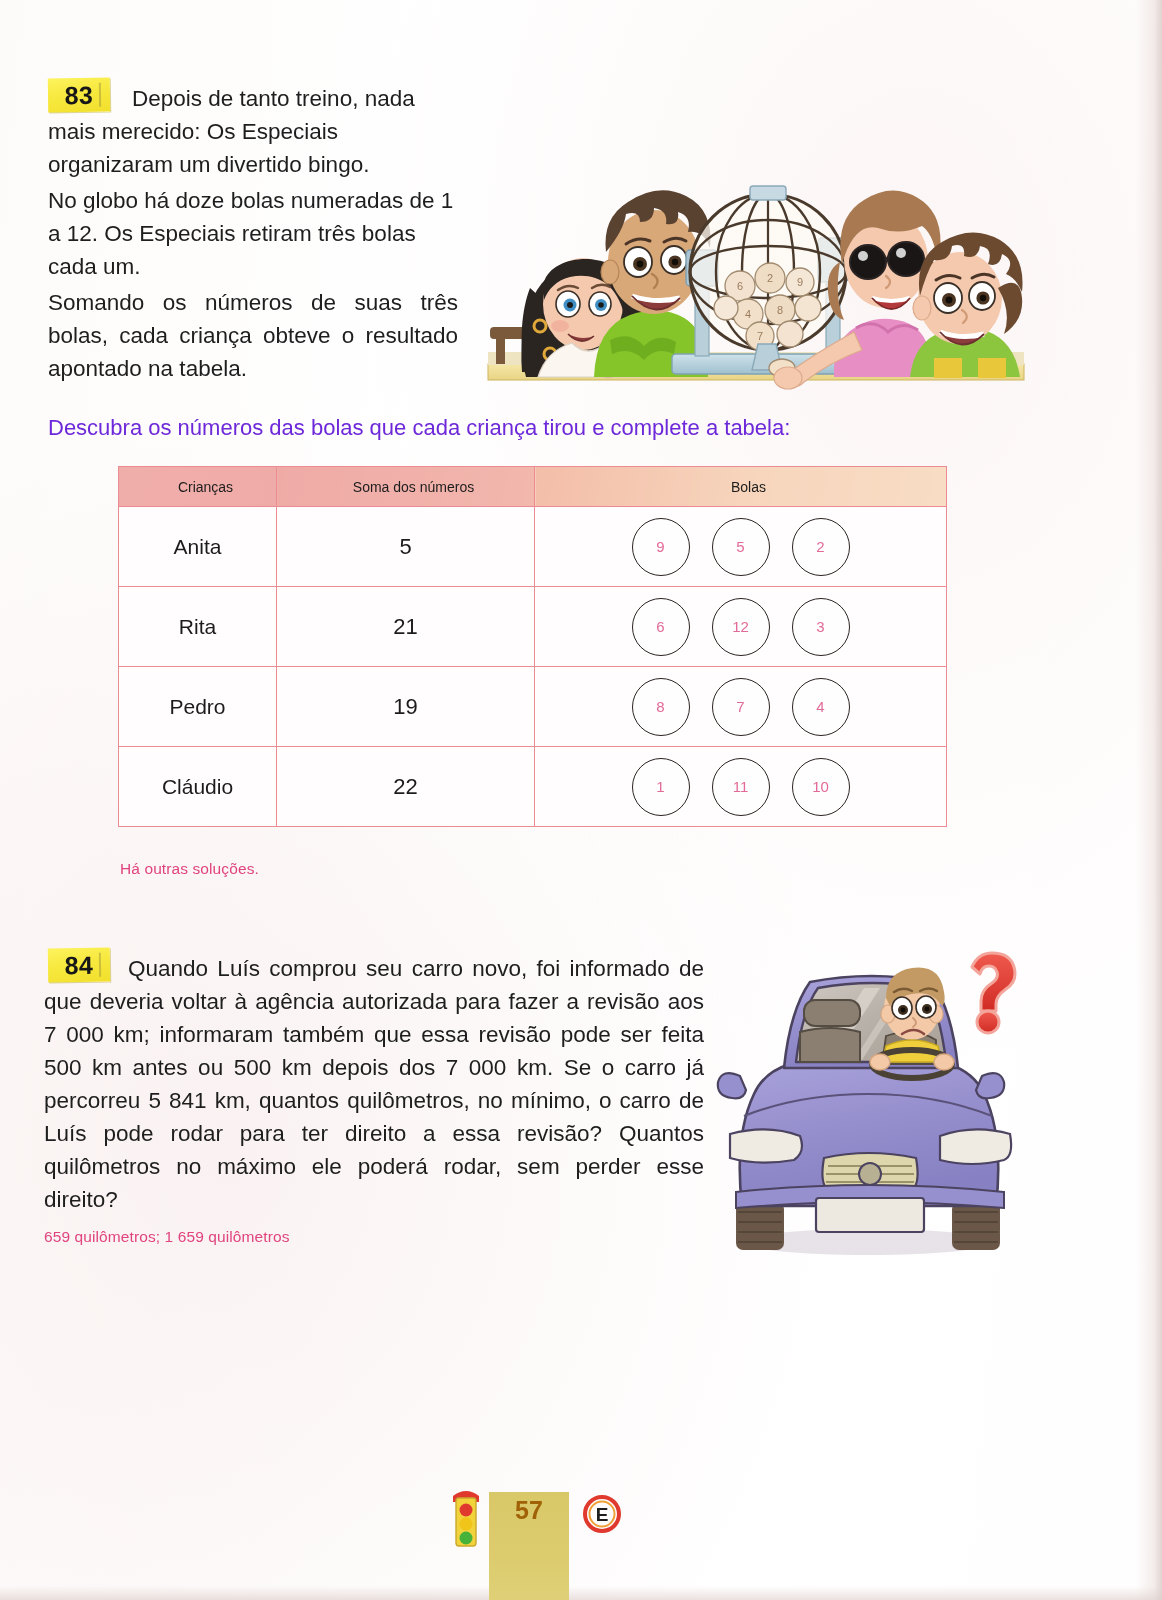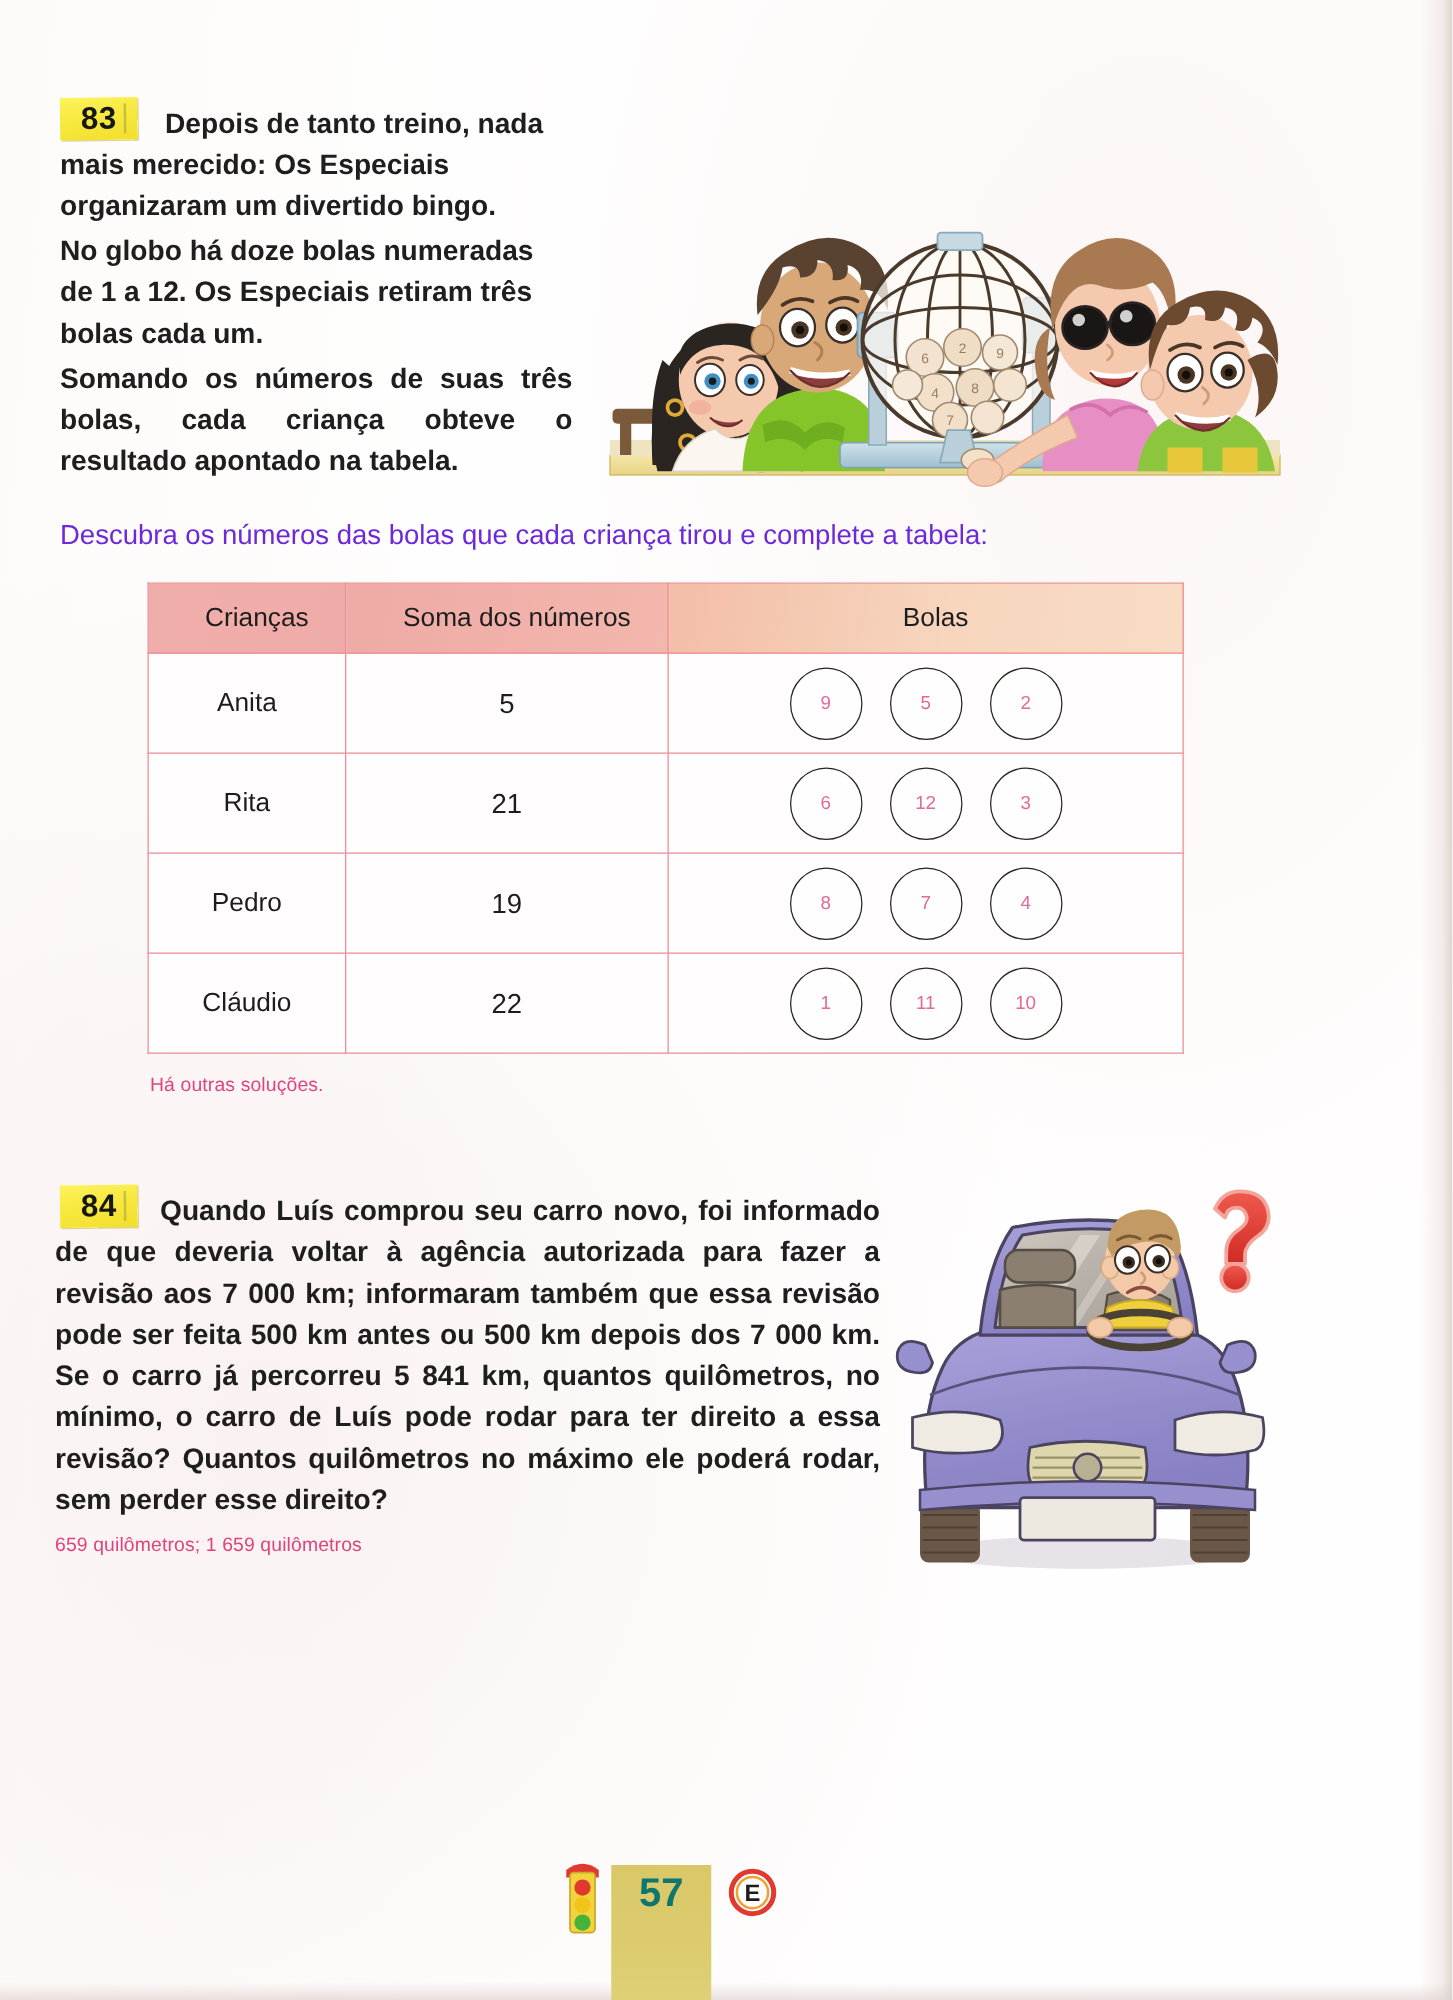--- a/index.html
+++ b/index.html
@@ -51,21 +51,21 @@
     width: 2px; background: rgba(150,140,60,.45);
   }
 
   
   .exercise-text {
     position: absolute;
     font-size: 22.5px;
     line-height: 33px;
     color: #1e1e1e;
   }
-  .exercise-text p { margin: 0 0 3px 0; font-weight: bold; }
+  .exercise-text p { margin: 0 0 3px 0; }
   .indent-1 { text-indent: 84px; }
   .justify { text-align: justify; }
 
   .answer-note {
     position: absolute;
     font-size: 15.5px;
     color: #e0447f;
     letter-spacing: .1px;
   }
 
@@ -82,22 +82,22 @@
     table-layout: fixed;
     background: #fffdfd;
   }
   .bingo-table th, .bingo-table td {
     border: 1.4px solid #eb8c92;
     padding: 0;
     text-align: center;
     vertical-align: middle;
   }
   .bingo-table thead th {
-    height: 56px;
-    font-size: 21px;
+    height: 40px;
+    font-size: 14px;
     font-weight: normal;
     color: #1d1d1d;
     padding-left: 16px;
   }
   .th-criancas { background: linear-gradient(100deg, #f0aeaa 0%, #efaba7 100%); }
   .th-soma     { background: linear-gradient(100deg, #efaaa6 0%, #f2b7ad 100%); }
   .th-bolas    { background: linear-gradient(100deg, #f3bda9 0%, #f7d6bd 55%, #f8dcc4 100%); }
 
   .bingo-table tbody tr { height: 80px; }
   .cell-name { font-size: 21px; }
@@ -126,21 +126,21 @@
     overflow: hidden;
   }
 
   
   .footer-bar {
     position: absolute;
     background: linear-gradient(to bottom, #d8c868 0%, #dccc6e 60%, #dfd077 100%);
   }
   .page-number {
     position: absolute;
-    font-size: 32px; font-weight: bold; color: #0f766e;
+    font-size: 25px; font-weight: bold; color: #a16207;
   }
   .traffic-light { position: absolute; }
   .e-mark { position: absolute; }
 </style>
 </head>
 <body>
 
 <div class="page"></div>
 <div class="edge-right"></div>
 <div class="edge-bottom"></div>

